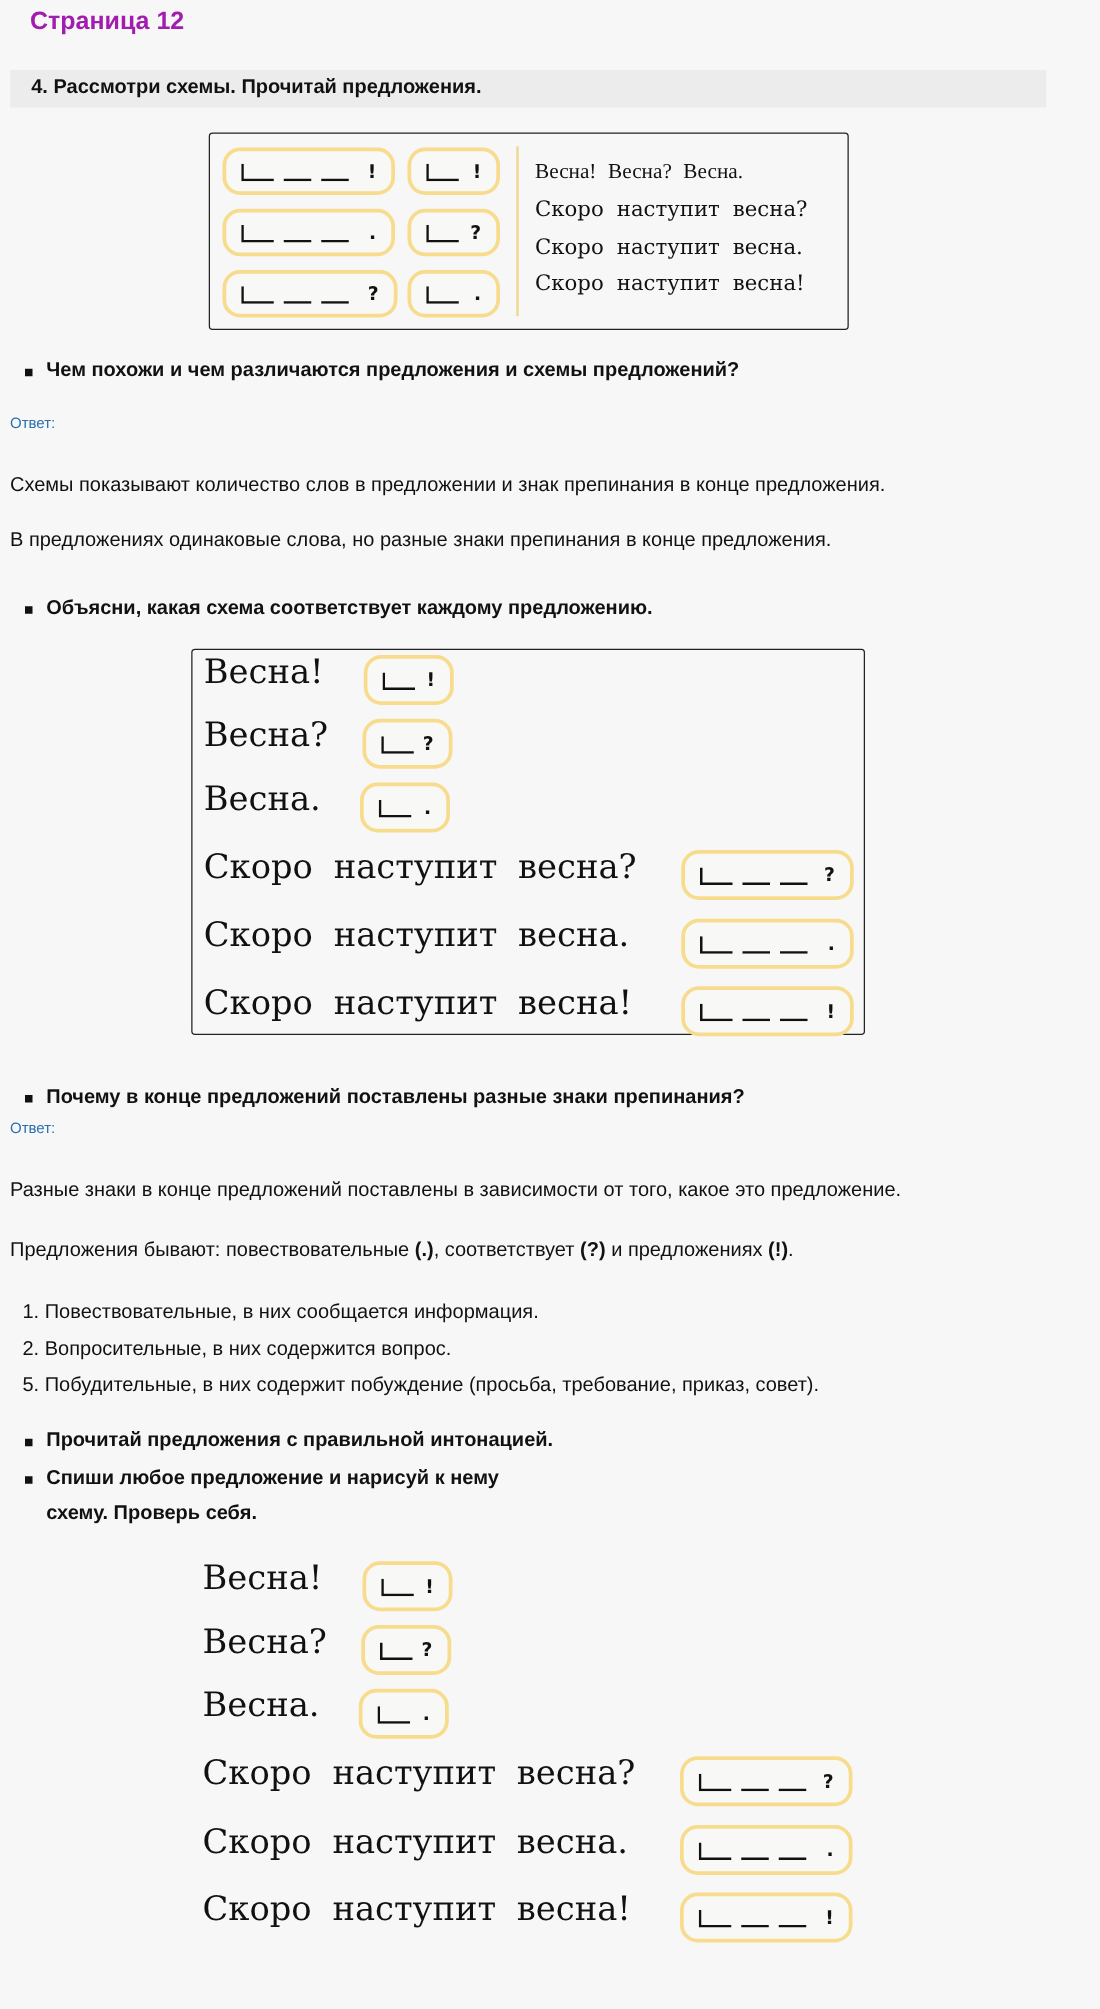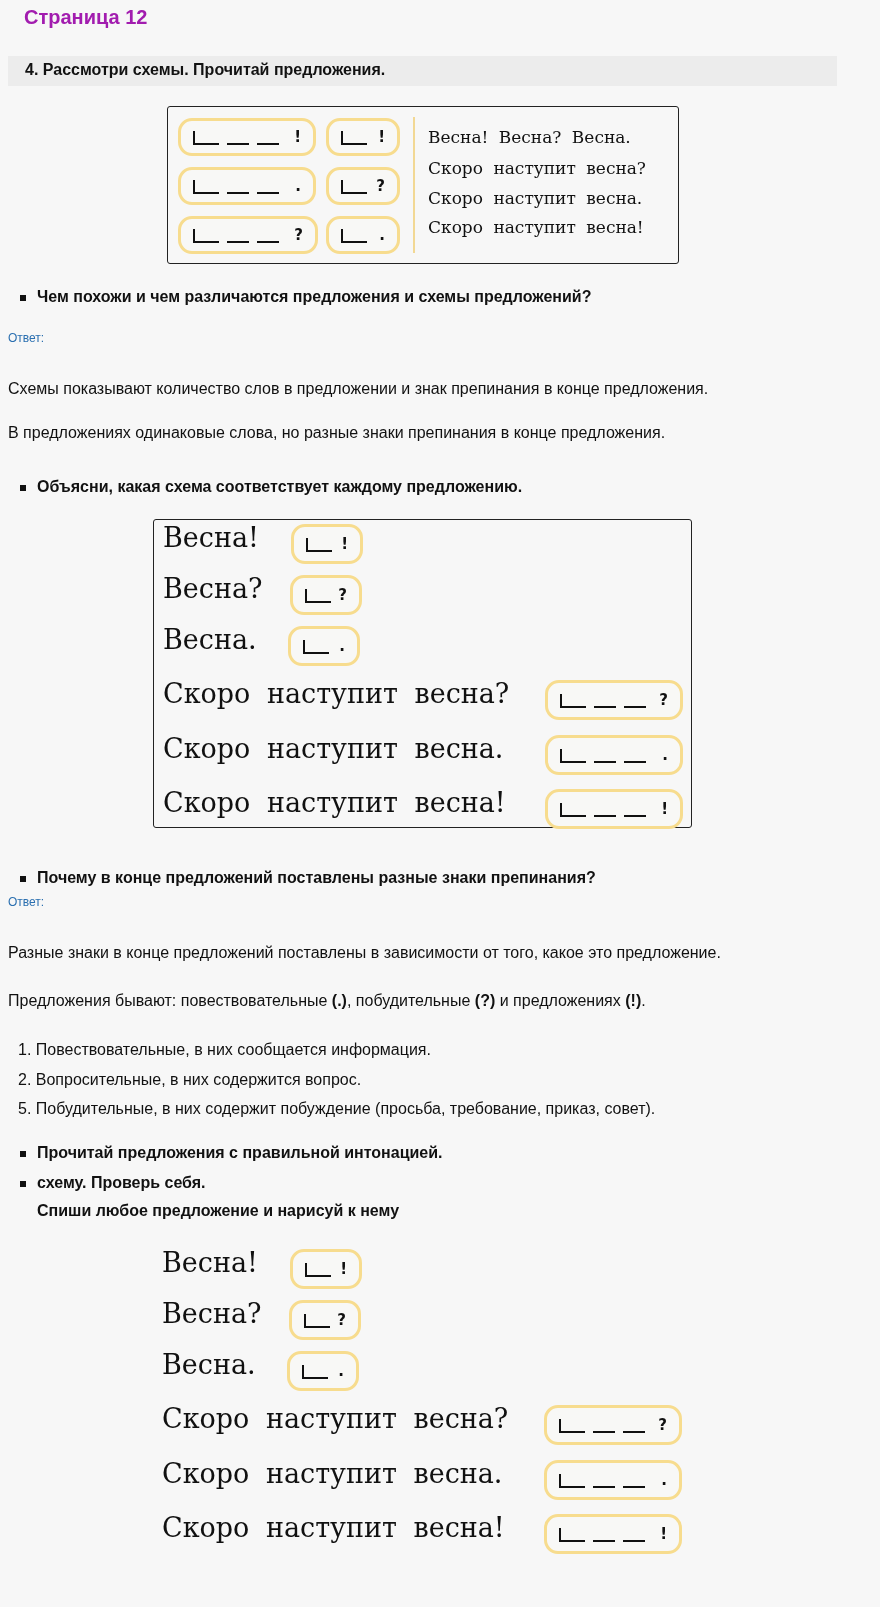--- a/index.html
+++ b/index.html
@@ -120,21 +120,21 @@
         <span class="mark" style="right: 12px; top: 50%; transform: translateY(-50%); font-size: 15px;">?</span>
       </div>
       <div class="pill" style="left: 158px; top: 109px; width: 74px; height: 38px;">
         <span class="scheme" style="left: 12px;"><svg width="44" height="14" viewBox="0 0 44 14">
             <path d="M1 0 V13 H26" stroke="#111" stroke-width="2" fill="none"></path>
           </svg></span>
         <span class="mark" style="right: 12px; top: 50%; transform: translateY(-50%); font-size: 15px;">.</span>
       </div>
     </div>
   <div class="vdiv"></div>
-  <div class="serif-line" style="left:260px;top:20px;">Весна! Весна? Весна.</div>
+  <div class="serif-line" style="left:260px;top:20px;font-family:Liberation Serif, serif;">Весна! Весна? Весна.</div>
   <div class="serif-line" style="left:260px;top:51px;">Скоро наступит весна?</div>
   <div class="serif-line" style="left:260px;top:81px;">Скоро наступит весна.</div>
   <div class="serif-line" style="left:260px;top:110px;">Скоро наступит весна!</div>
 </div>
 
 <div class="bullet" style="top:283px;">
   <span class="txt">Чем похожи и чем различаются предложения и схемы предложений?</span>
 </div>
 <div class="answer-label" style="top:331px;">Ответ:</div>
 <div class="para" style="top:380px;">Схемы показывают количество слов в предложении и знак препинания в конце предложения.</div>
@@ -195,32 +195,32 @@
         <span class="mark" style="right: 12px; top: 50%; transform: translateY(-50%); font-size: 15px;">!</span>
       </div>
     </div>
 </div>
 
 <div class="bullet" style="top:864px;">
   <span class="txt">Почему в конце предложений поставлены разные знаки препинания?</span>
 </div>
 <div class="answer-label" style="top:895px;">Ответ:</div>
 <div class="para" style="top:944px;">Разные знаки в конце предложений поставлены в зависимости от того, какое это предложение.</div>
-<div class="para" style="top:992px;"><span>Предложения бывают: повествовательные </span><b>(.)</b><span>, побудительные </span><b>(?)</b><span> и предложениях </span><b>(!)</b><span>.</span></div>
+<div class="para" style="top:992px;"><span>Предложения бывают: повествовательные </span><b>(.)</b><span>, соответствует </span><b>(?)</b><span> и предложениях </span><b>(!)</b><span>.</span></div>
 
 <div class="ol-item" style="top:1041px;">1. Повествовательные, в них сообщается информация.</div>
 <div class="ol-item" style="top:1071px;">2. Вопросительные, в них содержится вопрос.</div>
 <div class="ol-item" style="top:1100px;">5. Побудительные, в них содержит побуждение (просьба, требование, приказ, совет).</div>
 
 <div class="bullet" style="top:1139px;">
   <span class="txt">Прочитай предложения с правильной интонацией.</span>
 </div>
 <div class="bullet" style="top:1169px;">
+  <span class="txt">Спиши любое предложение и нарисуй к нему</span>
   <span class="txt">схему. Проверь себя.</span>
-  <span class="txt">Спиши любое предложение и нарисуй к нему</span>
 </div>
 
 <div class="diagram3">
   <div id="d3-rows">
       <div class="big-serif" style="left: 9px; top: 2px;">Весна!</div>
       <div class="pill" style="left: 137px; top: 4px; width: 72px; height: 40px;">
         <span class="scheme" style="left: 12px;"><svg width="44" height="14" viewBox="0 0 44 14">
             <path d="M1 0 V13 H26" stroke="#111" stroke-width="2" fill="none"></path>
           </svg></span>
         <span class="mark" style="right: 12px; top: 50%; transform: translateY(-50%); font-size: 15px;">!</span>

